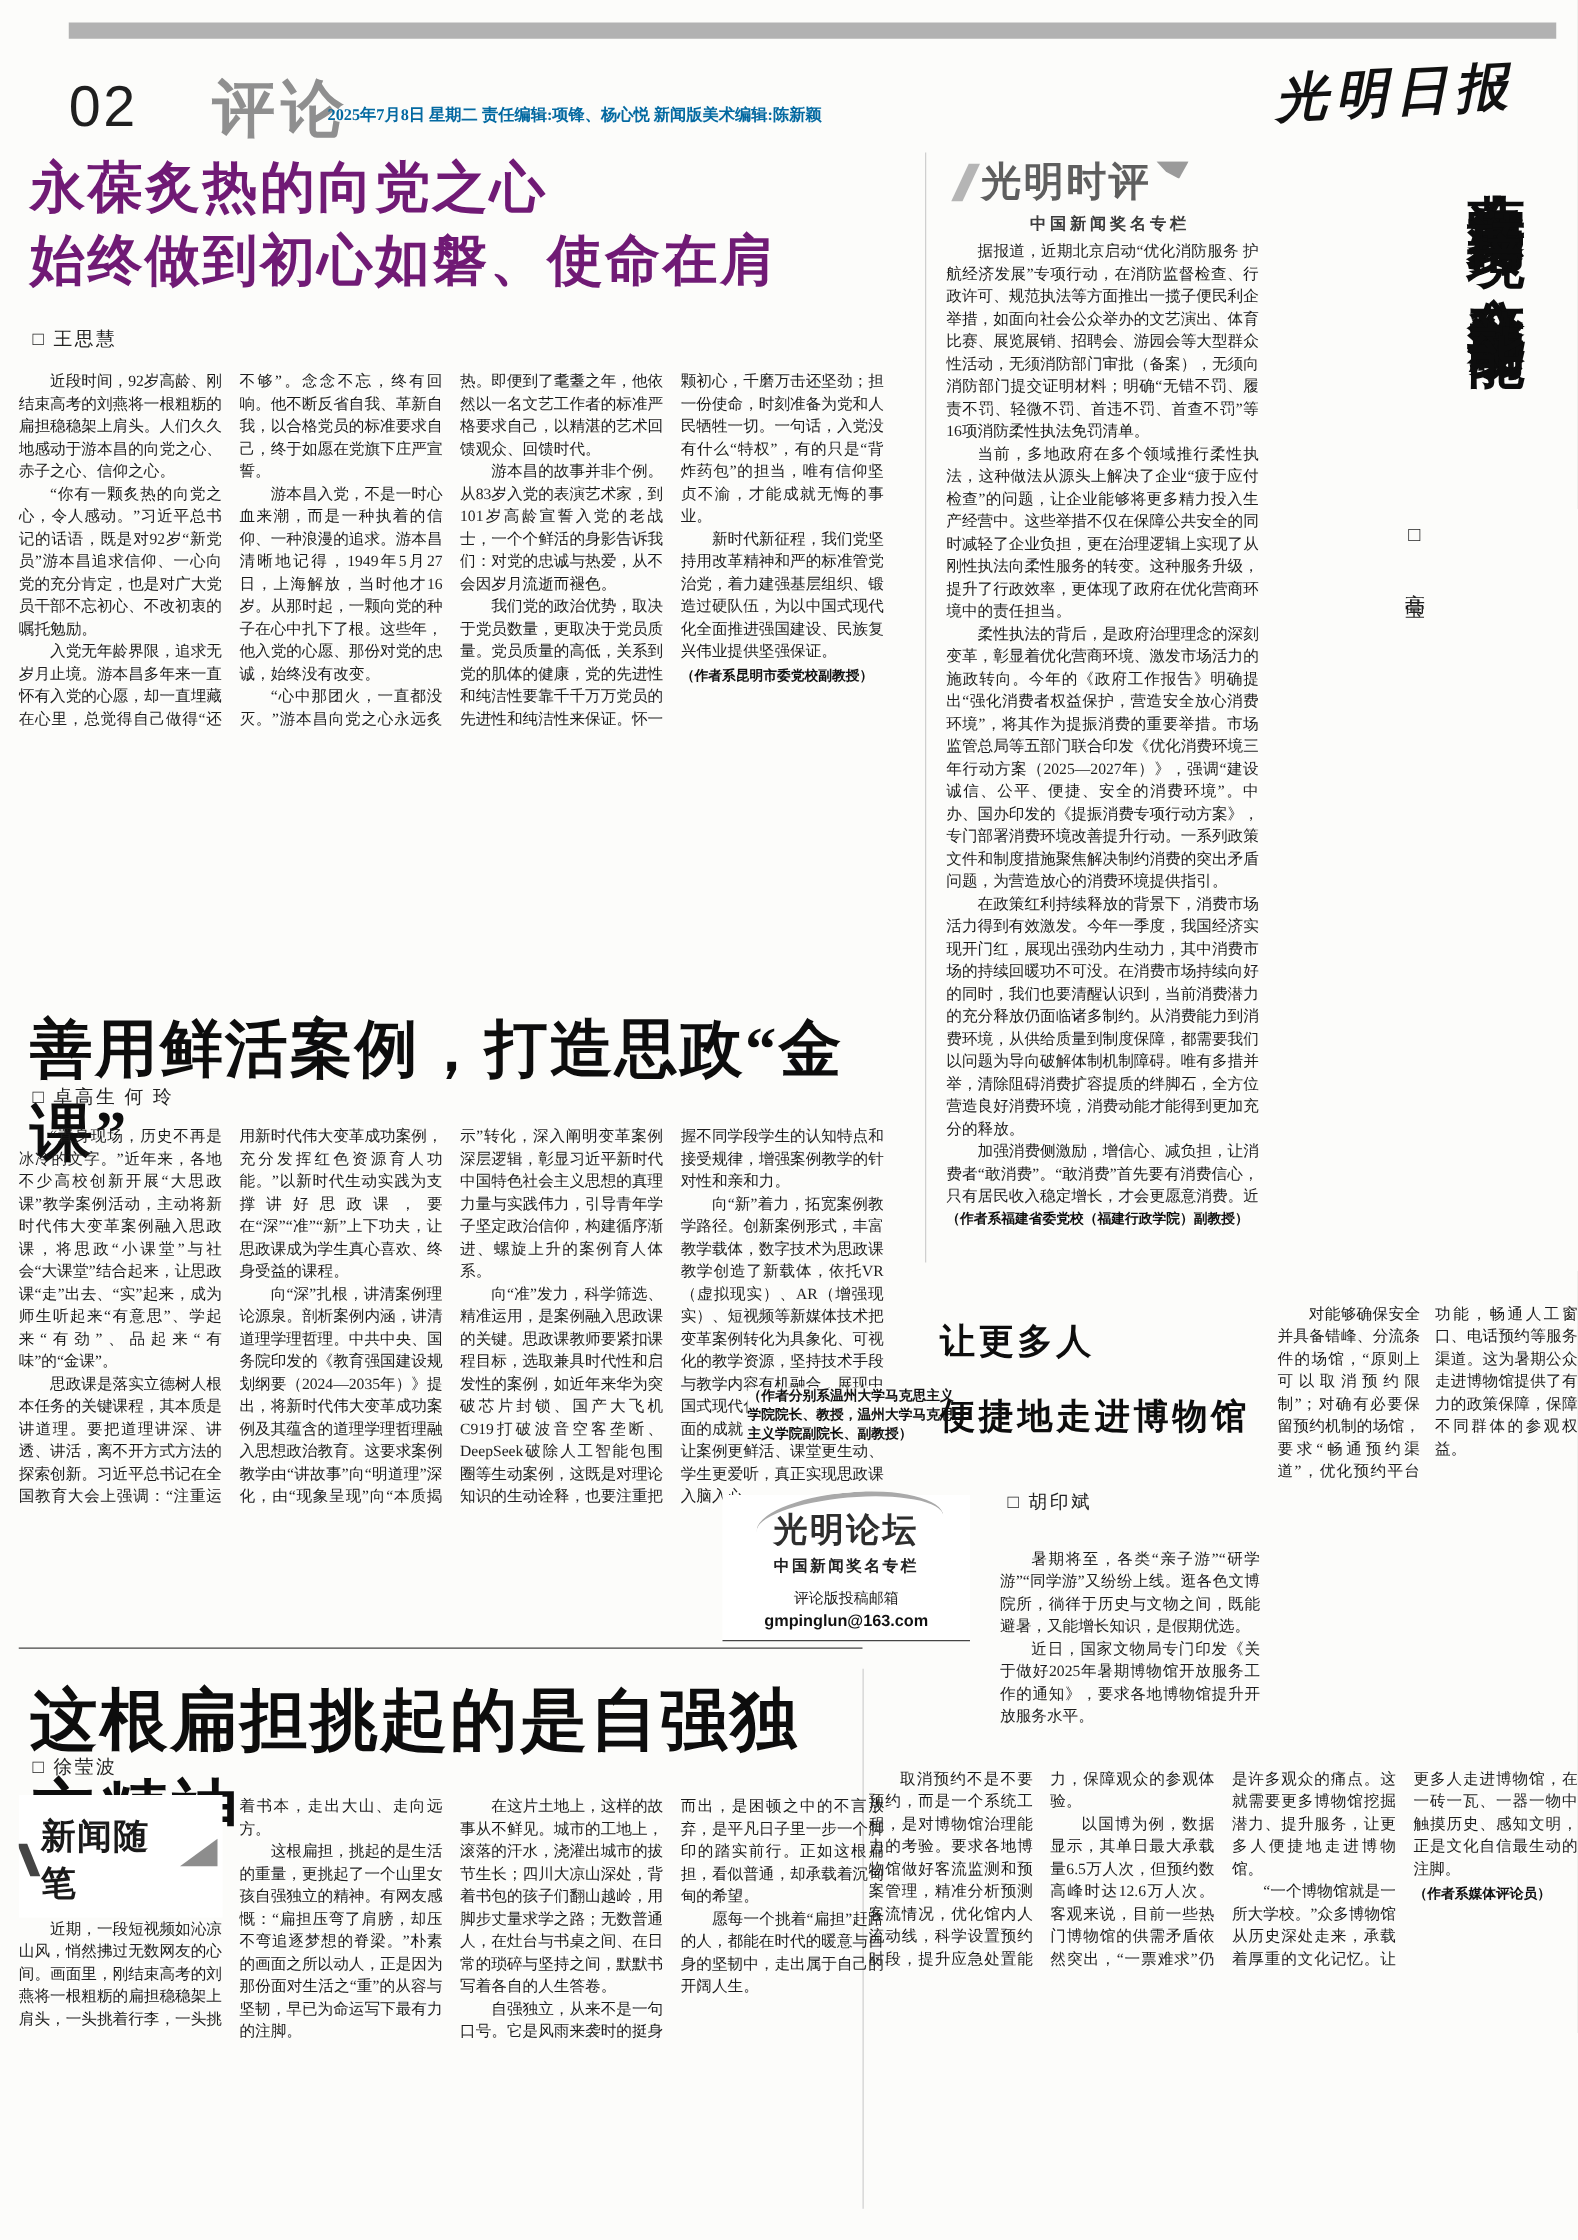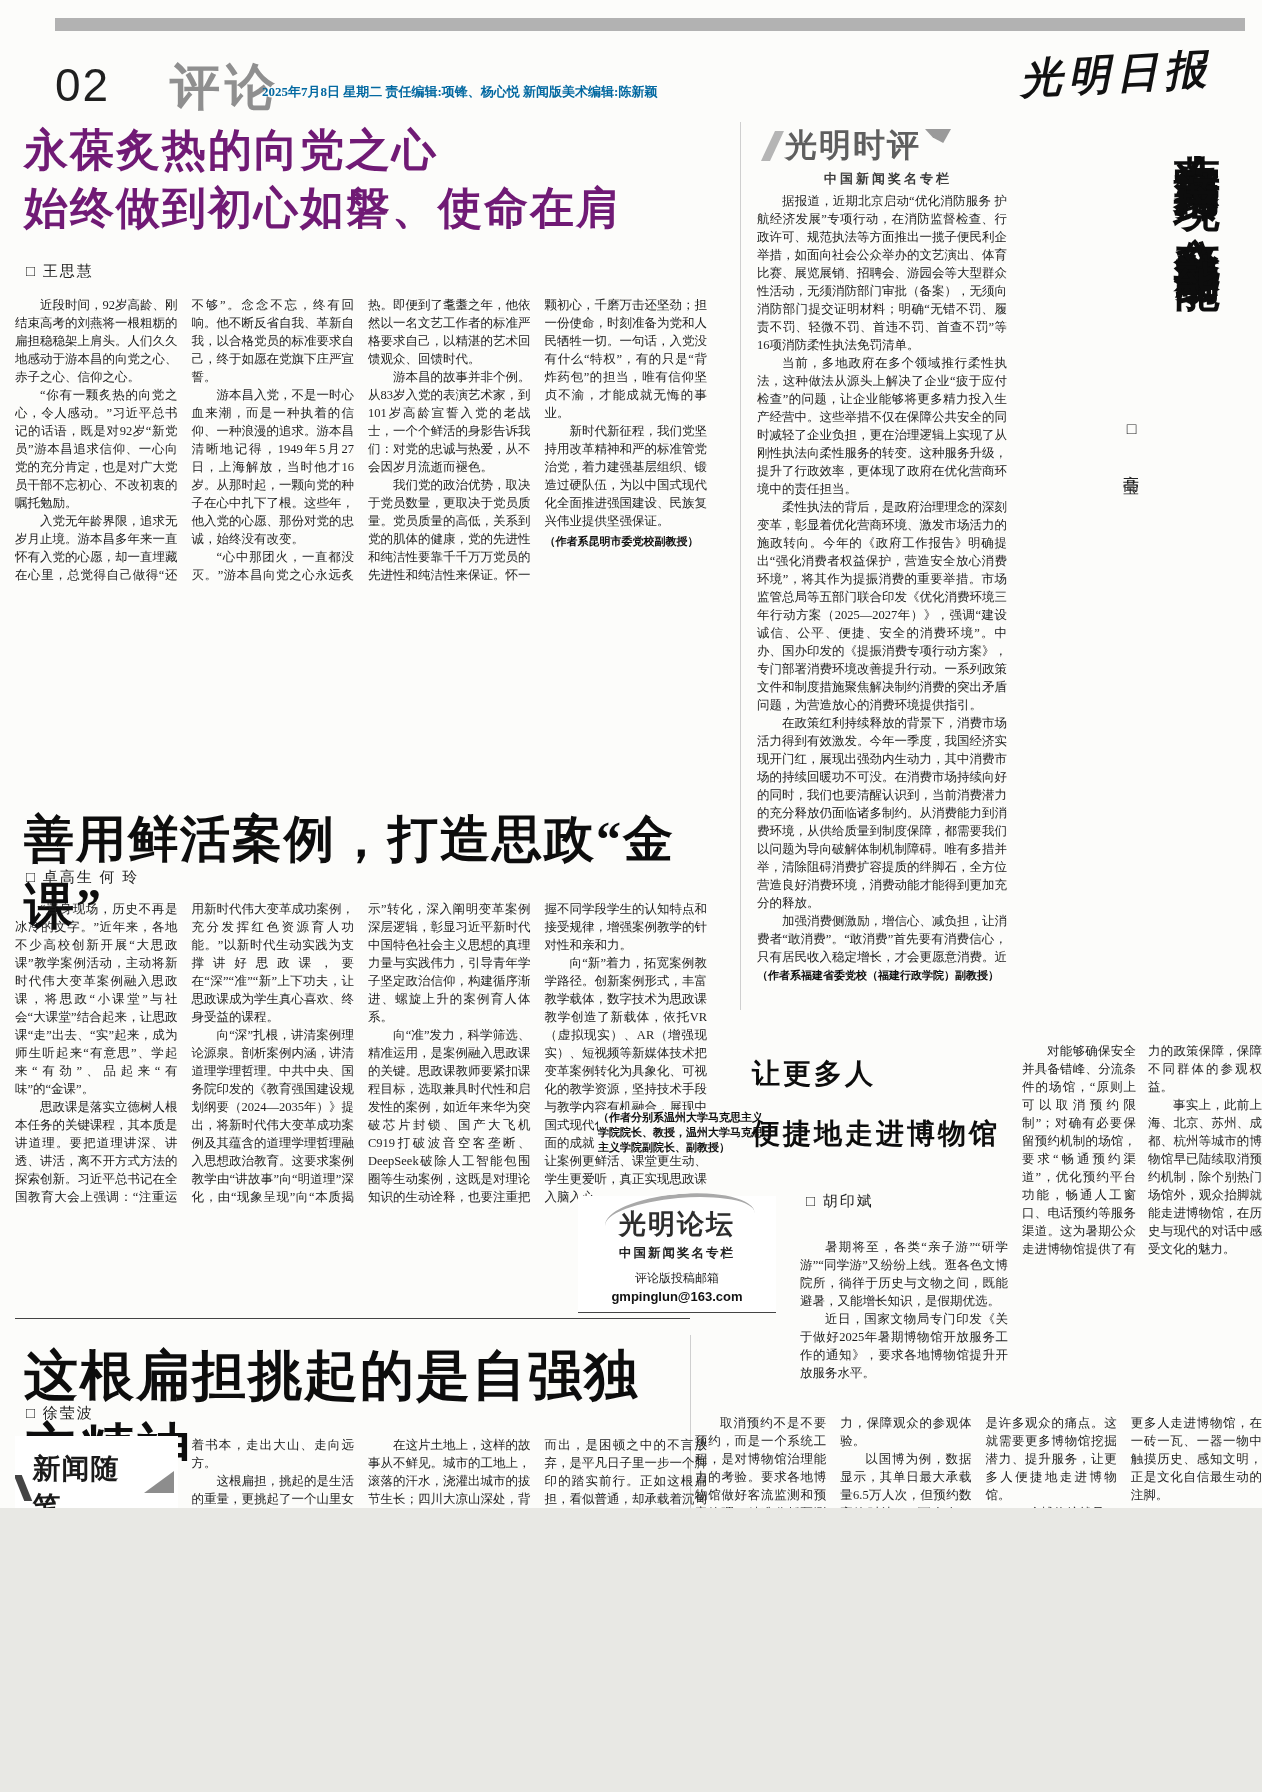--- a/index.html
+++ b/index.html
@@ -1,16 +1,16 @@
 <!DOCTYPE html>
 <html><head>
 <meta charset="utf-8">
 <style>
   html,body{margin:0;padding:0;background:#e8e8e4;}
-  .page{position:relative;width:1262px;height:1508px;background:#fcfcfa;margin:0 auto;
+  .page{position:relative;width:1262px;height:1792px;background:#fcfcfa;margin:0 auto;
         font-family:"Liberation Serif","DejaVu Serif",serif;color:#1c1c1c;overflow:hidden;}
   .abs{position:absolute;}
   
   .topbar{background:#b2b2b2;height:13px;}
   .pageno{font-family:"Liberation Sans","DejaVu Sans",sans-serif;font-size:46px;color:#1f1f1f;letter-spacing:2px;}
   .section{font-family:"Liberation Sans","DejaVu Sans",sans-serif;font-size:50px;font-weight:900;color:#8f8f8f;letter-spacing:5px;}
   .dateline{font-family:Liberation Serif, serif;font-size:13px;font-weight:bold;color:#0369a1;}
   .masthead{font-family:"DejaVu Serif",serif;font-size:42px;font-weight:bold;font-style:italic;transform:rotate(-3deg);letter-spacing:6px;color:#111;}
   
   .h-big{font-weight:900;font-size:44px;line-height:58px;letter-spacing:2px;color:#701a75;}
@@ -154,21 +154,20 @@
   <div class="abs byline" style="left:806px;top:1192px;">□ 胡印斌</div>
   <div class="abs body-text clip" style="left:800px;top:1238px;width:208px;height:168px;">
     <div>
         <p class="para">暑期将至，各类“亲子游”“研学游”“同学游”又纷纷上线。逛各色文博院所，徜徉于历史与文物之间，既能避暑，又能增长知识，是假期优选。</p>
         <p class="para">近日，国家文物局专门印发《关于做好2025年暑期博物馆开放服务工作的通知》，要求各地博物馆提升开放服务水平。</p>
       </div>
   </div>
   <div class="abs body-text cols-2 clip" style="left:1022px;top:1042px;width:240px;height:358px;">
     <div>
         <p class="para">对能够确保安全并具备错峰、分流条件的场馆，“原则上可以取消预约限制”；对确有必要保留预约机制的场馆，要求“畅通预约渠道”，优化预约平台功能，畅通人工窗口、电话预约等服务渠道。这为暑期公众走进博物馆提供了有力的政策保障，保障不同群体的参观权益。</p>
-        <p class="para">事实上，此前上海、北京、苏州、成都、杭州等城市的博物馆早已陆续取消预约机制，除个别热门场馆外，观众抬脚就能走进博物馆，在历史与现代的对话中感受文化的魅力。</p>
       </div>
   </div>
   <div class="abs body-text cols-4 clip" style="left:695px;top:1414px;width:567px;height:354px;">
     <div>
         <p class="para">取消预约不是不要预约，而是一个系统工程，是对博物馆治理能力的考验。要求各地博物馆做好客流监测和预案管理，精准分析预测客流情况，优化馆内人流动线，科学设置预约时段，提升应急处置能力，保障观众的参观体验。</p>
         <p class="para">以国博为例，数据显示，其单日最大承载量6.5万人次，但预约数高峰时达12.6万人次。客观来说，目前一些热门博物馆的供需矛盾依然突出，“一票难求”仍是许多观众的痛点。这就需要更多博物馆挖掘潜力、提升服务，让更多人便捷地走进博物馆。</p>
         <p class="para">“一个博物馆就是一所大学校。”众多博物馆从历史深处走来，承载着厚重的文化记忆。让更多人走进博物馆，在一砖一瓦、一器一物中触摸历史、感知文明，正是文化自信最生动的注脚。</p>
       </div>
     <p class="attr inflow">（作者系媒体评论员）</p>
   </div>

